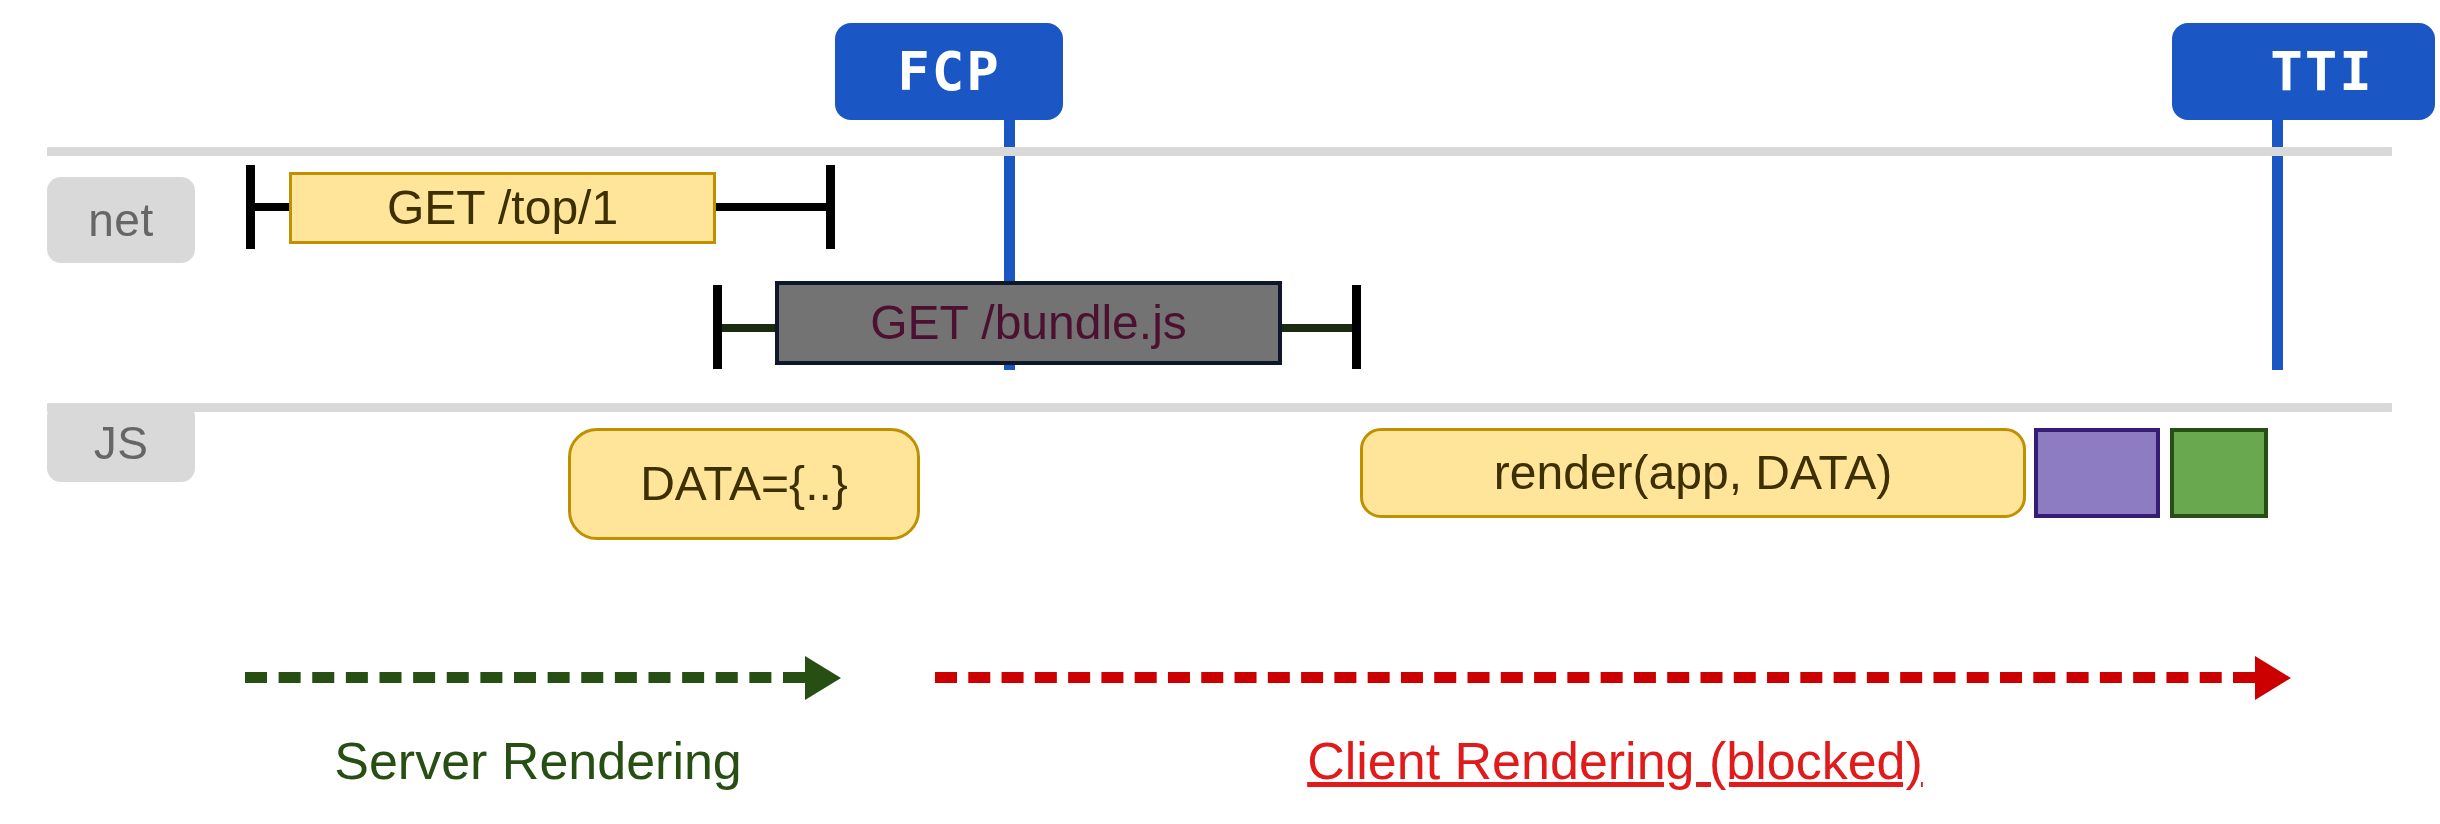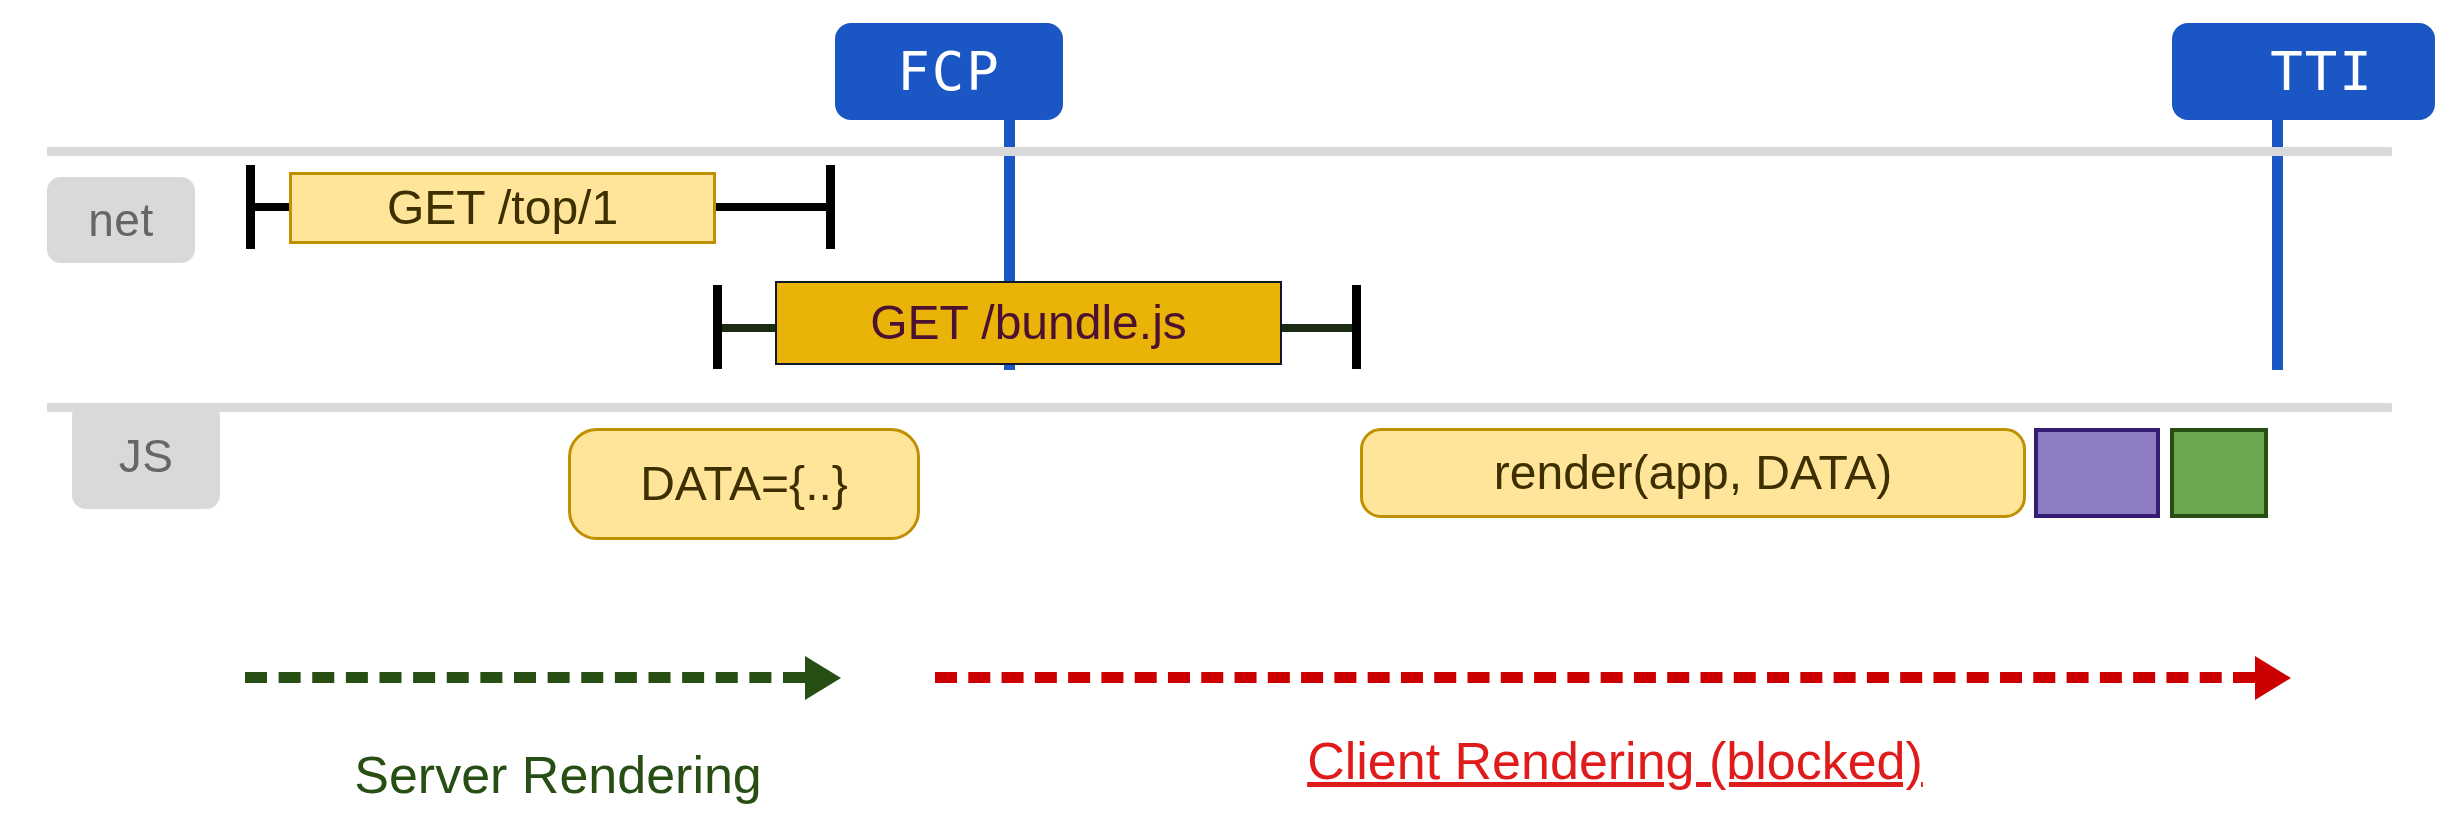--- a/index.html
+++ b/index.html
@@ -40,21 +40,21 @@
 
   
   .marker-badge {
     position: absolute;
     background: #1a56c4;
     color: #ffffff;
     display: flex;
     align-items: center;
     justify-content: center;
     border-radius: 16px;
-    font-weight: normal;
+    font-weight: bold;
     font-size: 54px;
     letter-spacing: 2px;
     font-family: "DejaVu Sans Mono", monospace;
   }
   .marker-line {
     position: absolute;
     width: 11px;
     background: #1a56c4;
   }
 
@@ -68,22 +68,22 @@
     font-size: 48px;
     line-height: 1;
     white-space: nowrap;
   }
   .task-yellow {
     background: #ffe599;
     border: 3px solid #bf9000;
     color: #3d2f00;
   }
   .task-pink {
-    background: #eab308;
-    border: 2px solid #0f172a;
+    background: #737373;
+    border: 4px solid #0f172a;
     color: #4c1130;
   }
   .task-purple {
     background: #8e7cc3;
     border: 4px solid #351c75;
   }
   .task-green {
     background: #6aa84f;
     border: 4px solid #274e13;
   }
@@ -152,31 +152,31 @@
   <div class="bar-cap" style="left:246px; top:165px; height:84px;"></div>
   <div class="bar-cap" style="left:826px; top:165px; height:84px;"></div>
   <div class="task task-yellow" style="left:289px; top:172px; width:427px; height:72px;">GET /top/1</div>
 
   <div class="bar-whisker olive" style="left:713px; top:324px; width:647px;"></div>
   <div class="bar-cap" style="left:713px; top:285px; height:84px;"></div>
   <div class="bar-cap" style="left:1352px; top:285px; height:84px;"></div>
   <div class="task task-pink" style="left:775px; top:281px; width:507px; height:84px;">GET /bundle.js</div>
 
   <div class="lane-line" style="left:47px; top:403px; width:2345px;"></div>
-  <div class="lane-label" style="left:47px; top:403px; width:148px; height:106px;margin-left:25px;">JS</div>
+  <div class="lane-label" style="left:47px; top:403px; width:148px; height:79px;">JS</div>
 
   <div class="task task-yellow" style="left:568px; top:428px; width:352px; height:112px;border-radius:29px;">DATA={..}</div>
 
   <div class="task task-yellow" style="left:1360px; top:428px; width:666px; height:90px;border-radius:21px;">render(app, DATA)</div>
 
   <div class="task task-purple" style="left:2034px; top:428px; width:126px; height:90px;"></div>
 
   <div class="task task-green" style="left:2170px; top:428px; width:98px; height:90px;"></div>
 
   <div class="phase-arrow green" style="left:245px; top:672px; width:560px;"></div>
   <div class="arrow-head green" style="left:805px; top:656px;"></div>
-  <div class="phase-label green" style="left:558px; top:735px;margin-top:14px;">Server Rendering</div>
+  <div class="phase-label green" style="left:538px; top:735px;">Server Rendering</div>
 
   <div class="phase-arrow red" style="left:935px; top:672px; width:1320px;"></div>
   <div class="arrow-head red" style="left:2255px; top:656px;"></div>
   <div class="phase-label red" style="left:1615px; top:735px;">Client Rendering (blocked)</div>
 
 </div>
 
 </body></html>

